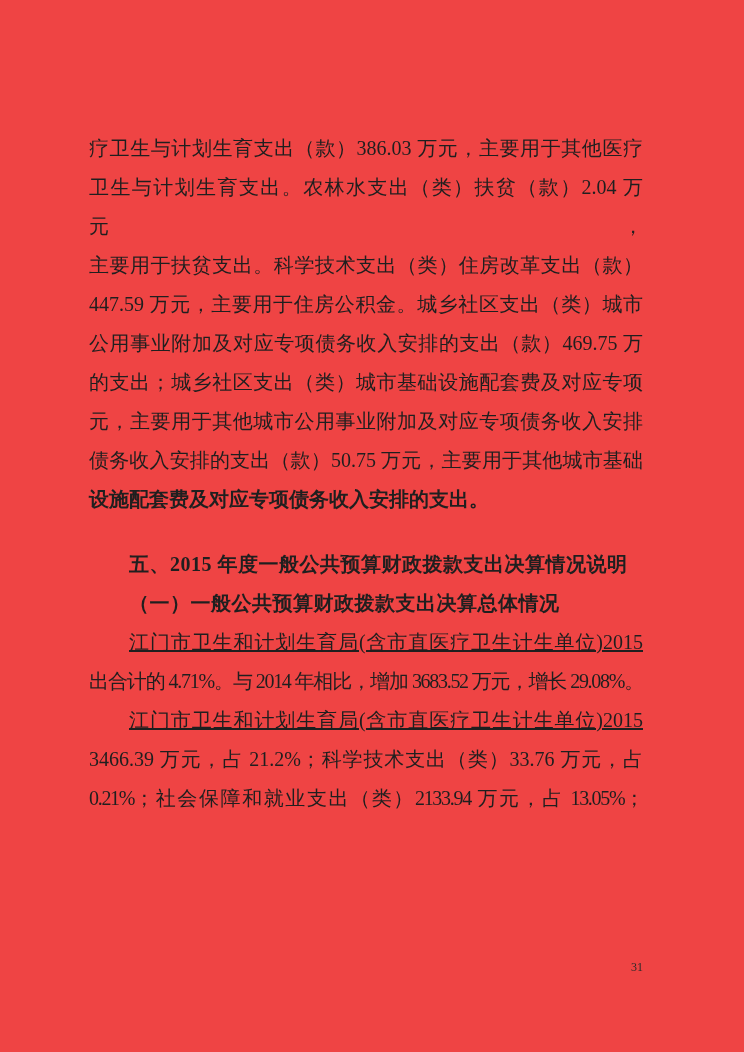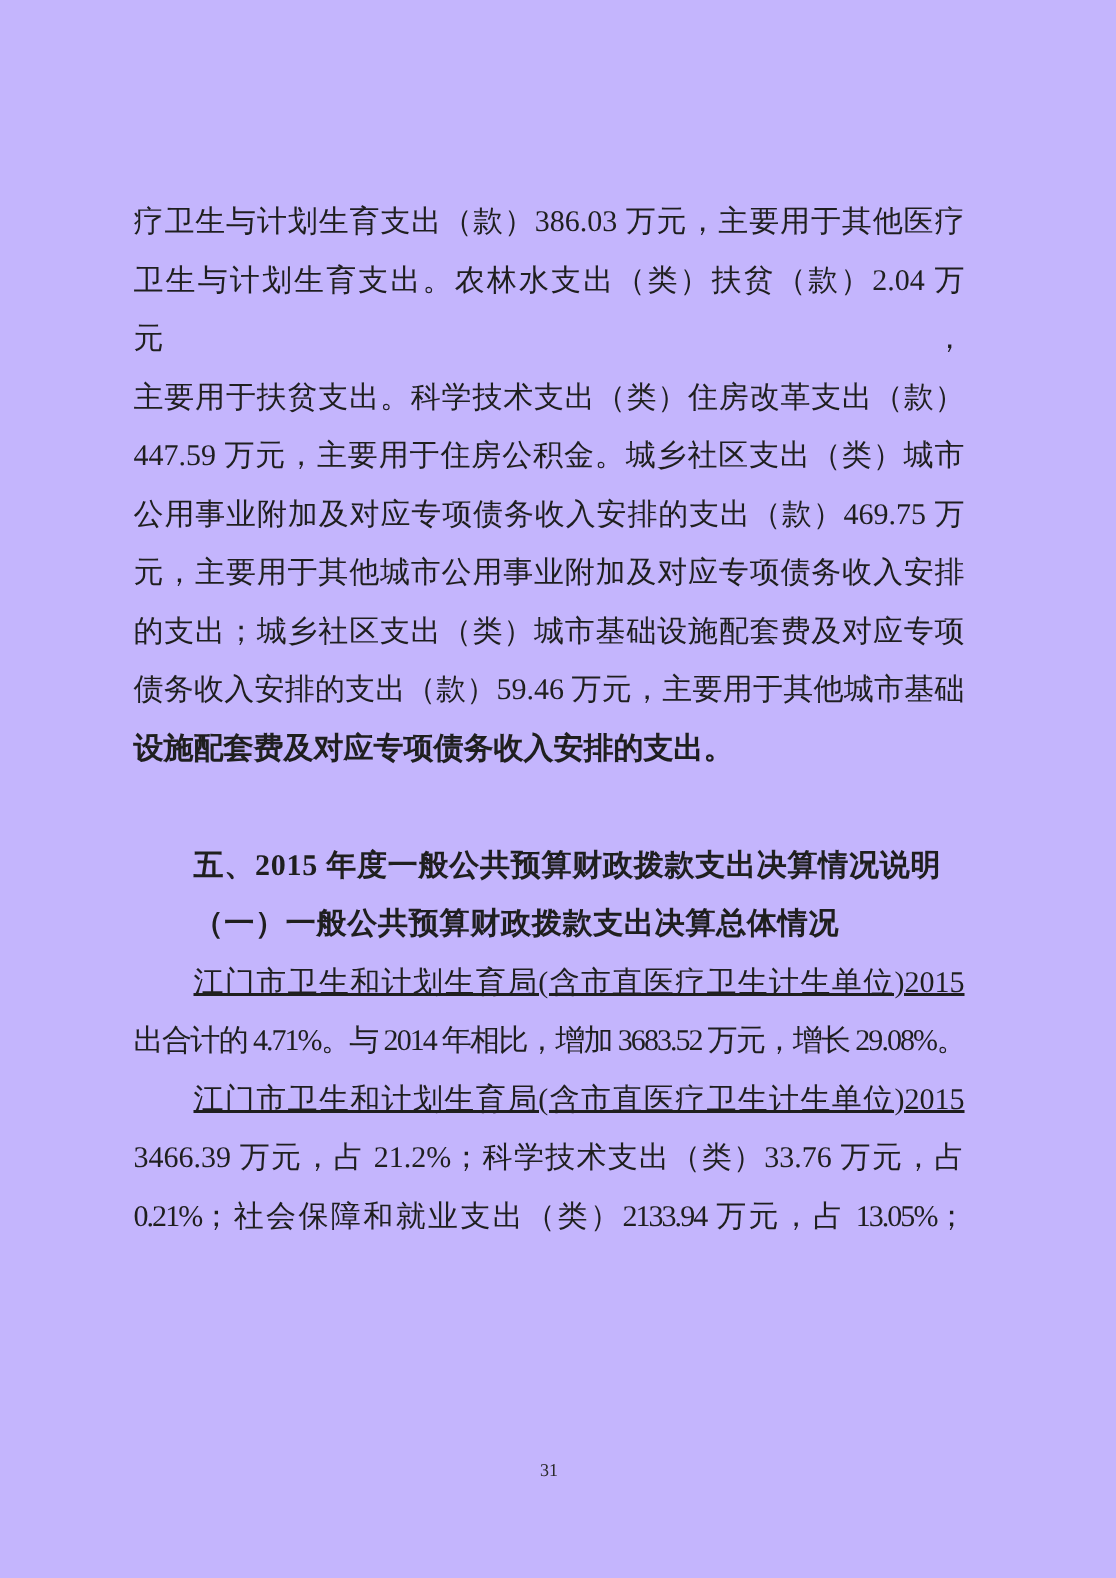--- a/index.html
+++ b/index.html
@@ -4,21 +4,21 @@
 <style>
   html, body {
     margin: 0;
     padding: 0;
     background: #ffffff;
   }
   .page {
     position: relative;
     width: 744px;
     height: 1052px;
-    background: #c4b5fd;
+    background: #ef4444;
     font-family: "Liberation Serif", "DejaVu Serif", serif;
     color: #1f1f1f;
     overflow: hidden;
   }
   .content {
     position: absolute;
     left: 89px;
     top: 129px;
     width: 554px;
     font-size: 20px;
@@ -42,47 +42,46 @@
   .heading {
     margin: 0;
     padding-left: 40px;
     font-size: 20px;
     font-weight: bold;
     line-height: 39px;
     letter-spacing: 0.5px;
     text-align: left;
   }
   .heading.gap-before {
-    margin-top: 39px;
+    margin-top: 26px;
   }
   .page-footer {
     position: absolute;
     top: 960px;
     left: 89px;
     width: 554px;
-    text-align: center;
+    text-align: right;
     font-size: 12px;
     color: #2a2a2a;
-    margin-top: 13px;
   }
 </style>
 </head>
 <body>
 
 <div class="page">
   <div class="content">
 
     <div class="line">疗卫生与计划生育支出（款）386.03 万元，主要用于其他医疗</div>
     <div class="line">卫生与计划生育支出。农林水支出（类）扶贫（款）2.04 万元，</div>
     <div class="line">主要用于扶贫支出。科学技术支出（类）住房改革支出（款）</div>
     <div class="line">447.59 万元，主要用于住房公积金。城乡社区支出（类）城市</div>
     <div class="line">公用事业附加及对应专项债务收入安排的支出（款）469.75 万</div>
+    <div class="line">的支出；城乡社区支出（类）城市基础设施配套费及对应专项</div>
     <div class="line">元，主要用于其他城市公用事业附加及对应专项债务收入安排</div>
-    <div class="line">的支出；城乡社区支出（类）城市基础设施配套费及对应专项</div>
-    <div class="line">债务收入安排的支出（款）59.46 万元，主要用于其他城市基础</div>
+    <div class="line">债务收入安排的支出（款）50.75 万元，主要用于其他城市基础</div>
     <div class="line short">设施配套费及对应专项债务收入安排的支出。</div>
 
     <h2 class="heading gap-before">五、2015 年度一般公共预算财政拨款支出决算情况说明</h2>
 
     <h3 class="heading">（一）一般公共预算财政拨款支出决算总体情况</h3>
 
     <div class="line indent">江门市卫生和计划生育局(含市直医疗卫生计生单位)2015</div>
     <div class="line tight">出合计的 4.71%。与 2014 年相比，增加 3683.52 万元，增长 29.08%。</div>
 
 

